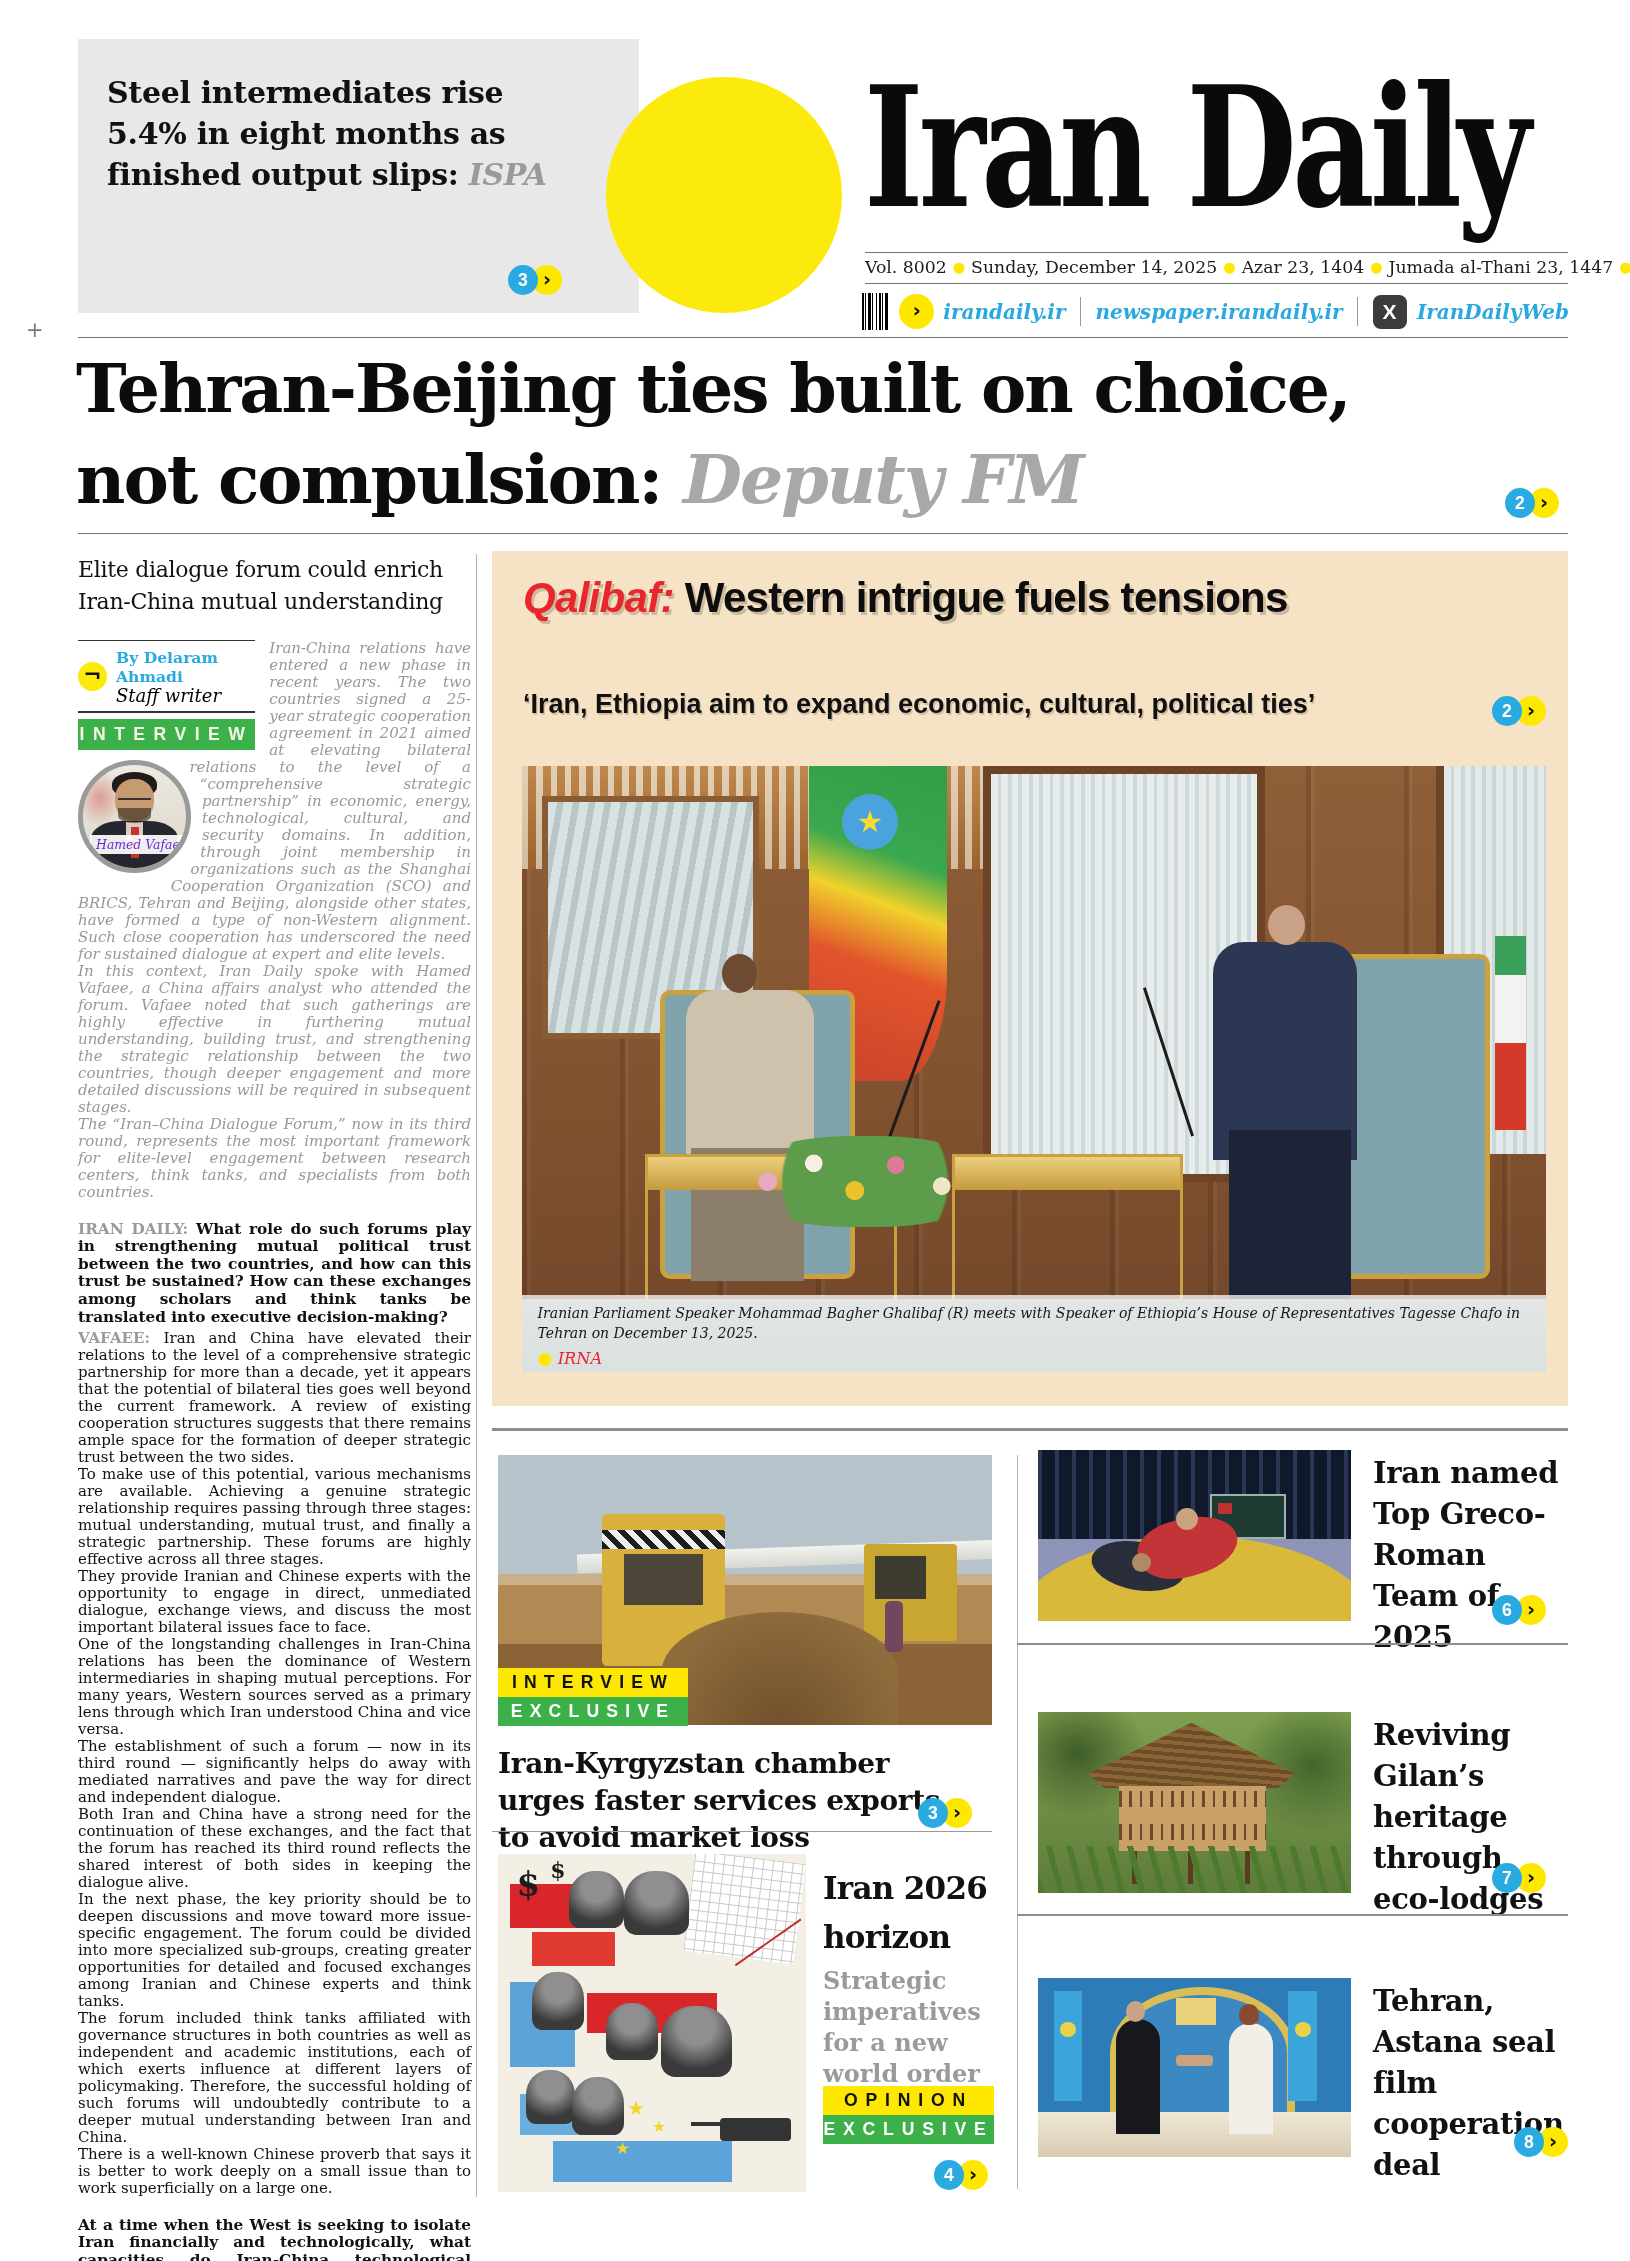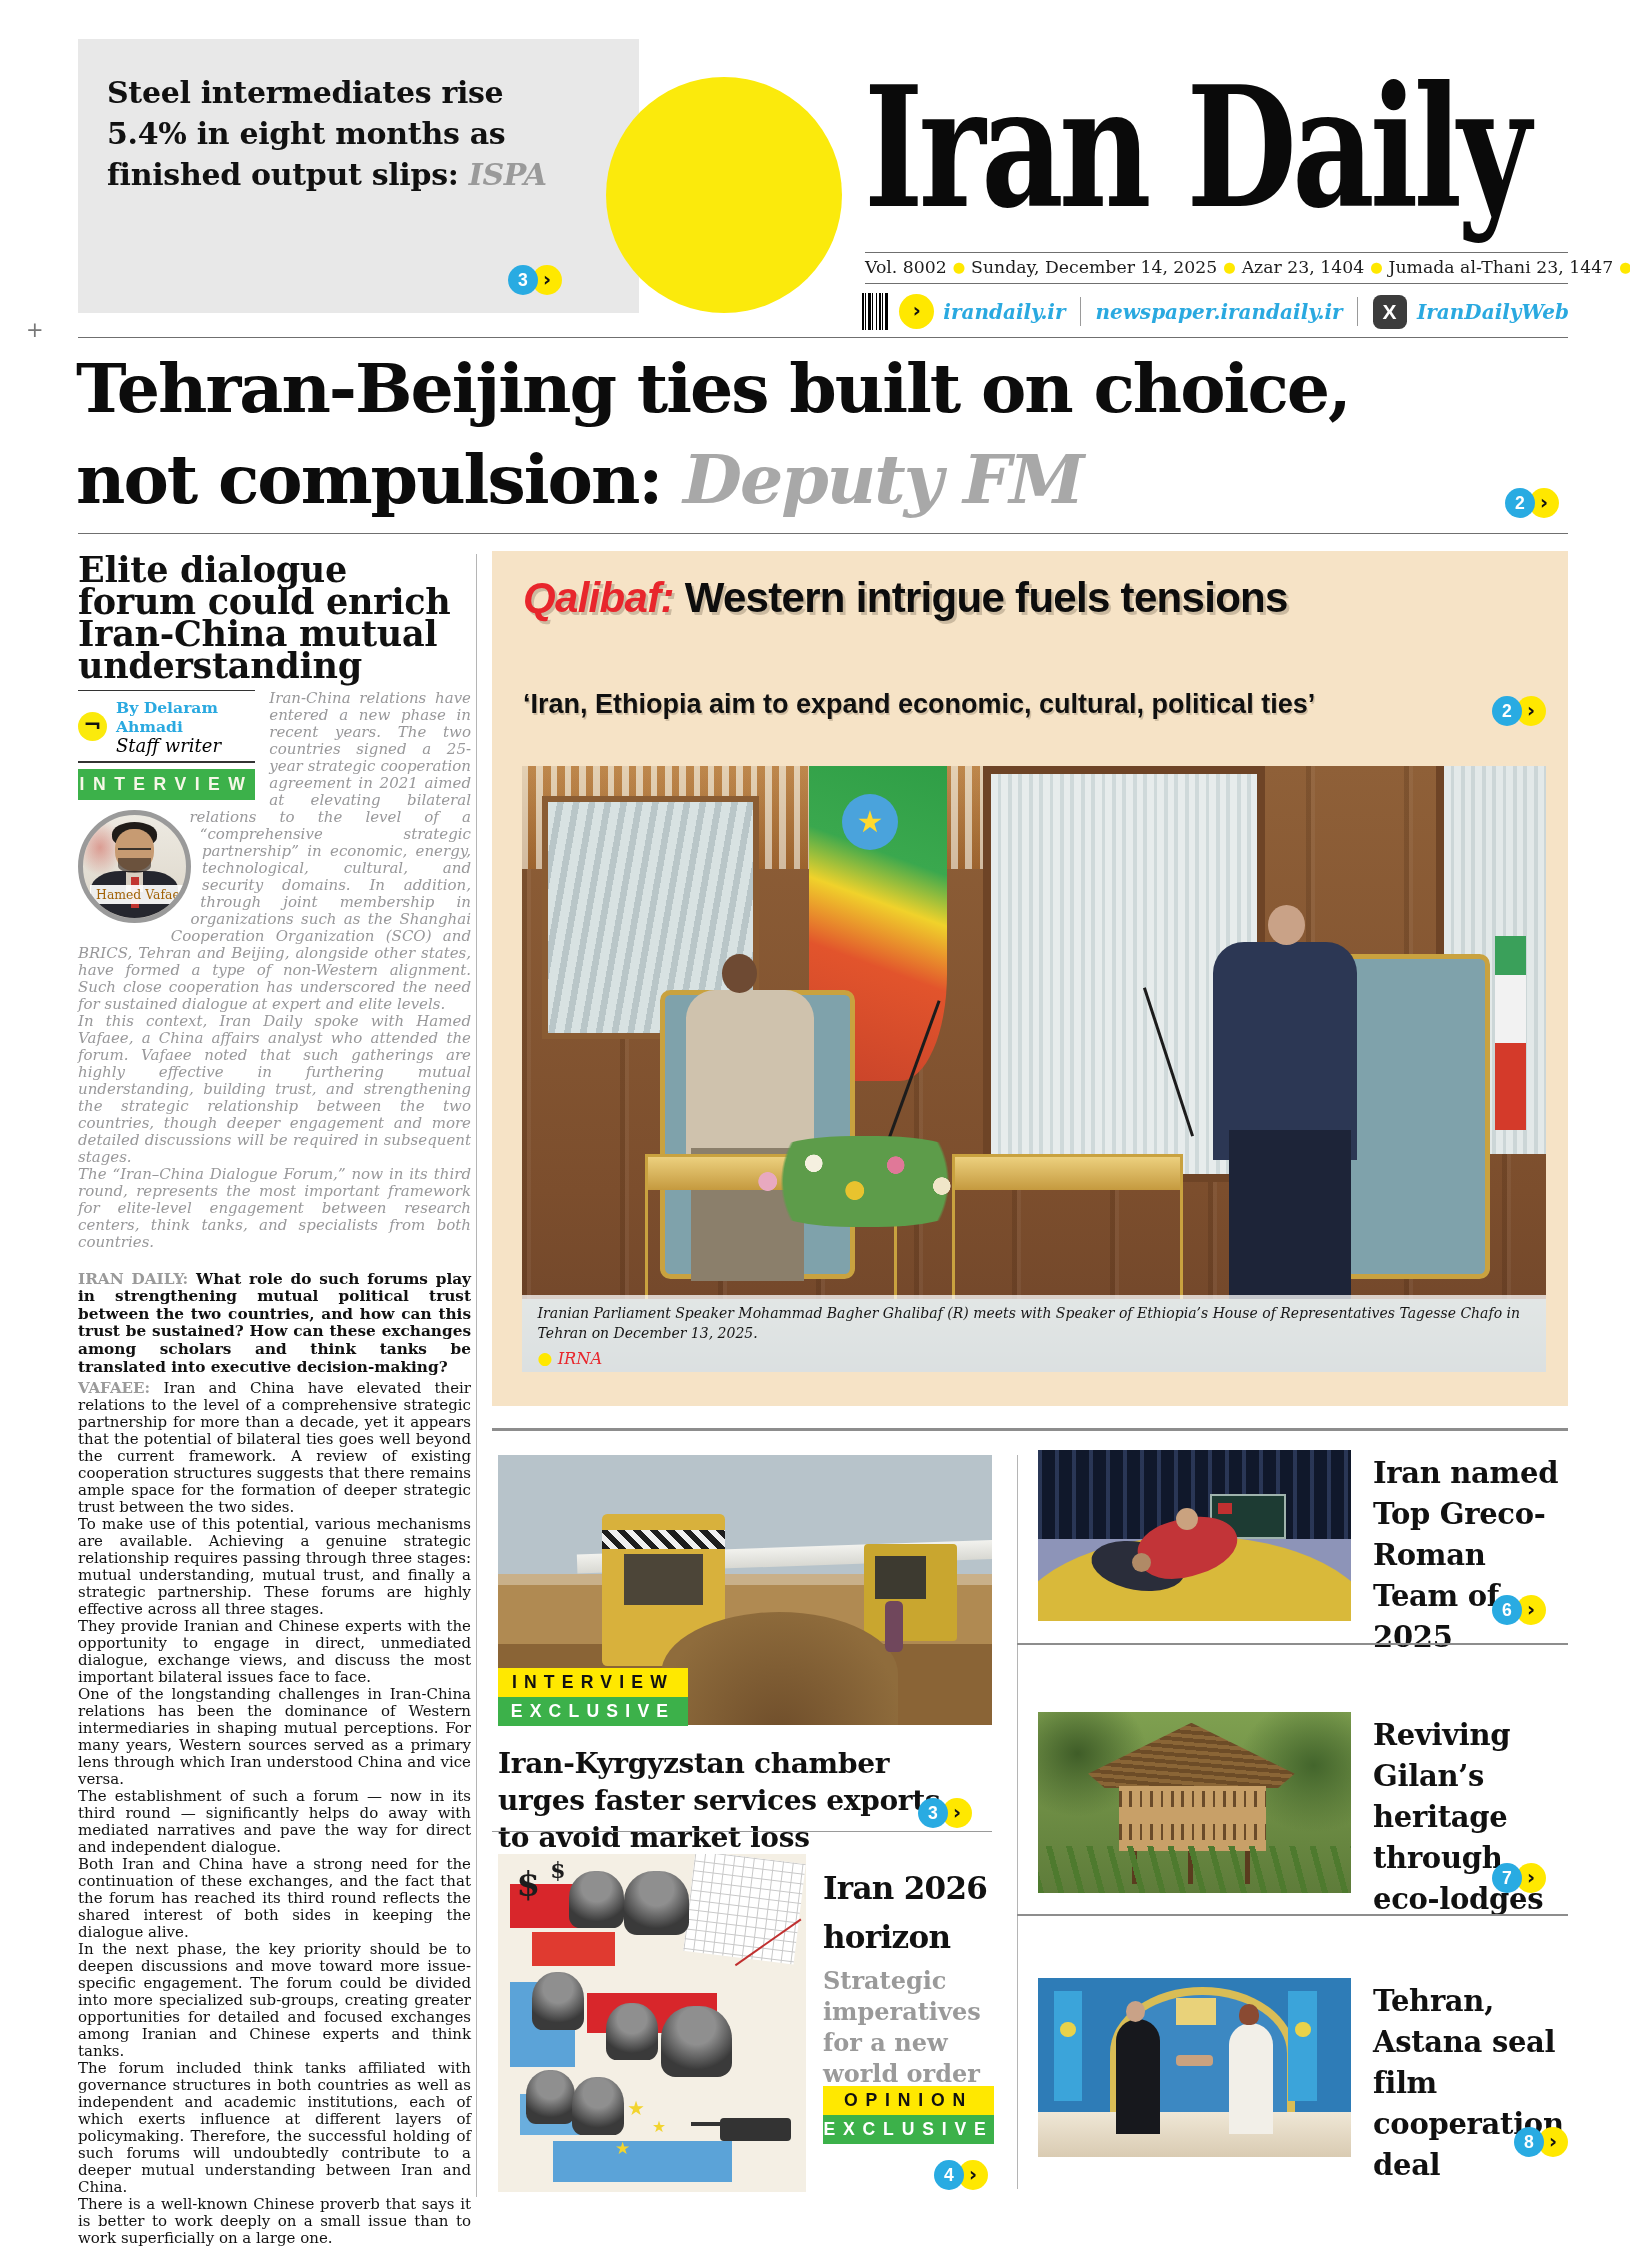--- a/index.html
+++ b/index.html
@@ -54,21 +54,21 @@
   
   #toprule{left:78px;top:337px;width:1490px;}
   #lead{left:76px;top:343px;width:1493px;font-weight:bold;font-size:68px;line-height:91px;
     letter-spacing:-2px;color:#0c0c0c;}
   #lead .accent{color:#a8a8a8;font-style:italic;}
   #lead-badge{left:1505px;top:488px;}
   #leadrule{left:78px;top:533px;width:1490px;}
 
   
   #leftcol{left:78px;top:554px;width:393px;}
-  #leftcol h3{margin:0 0 8px 0;font-size:35px;line-height:32px;letter-spacing:-0.3px;font-weight:bold;}
+  #leftcol h3{margin:0 0 22px 0;font-size:22px;line-height:32px;letter-spacing:-0.3px;font-weight:normal;}
   .stack{float:left;width:177px;margin:0 14.3px 6.5px 0;}
   .stack .brule{height:1.3px;background:#333;}
   .byline{display:flex;align-items:center;padding:6.5px 0;}
   .corner-dot{width:29px;height:29px;border-radius:50%;background:#FBEA0C;color:#111;flex:none;
     text-align:center;font:bold 22px/26px "DejaVu Sans",sans-serif;margin-right:9px;}
   .by-name{color:#2AA9E0;font-weight:bold;font-size:15.6px;line-height:19.6px;}
   .by-role{color:#000000;font-style:italic;font-size:18px;line-height:18px;}
   .badge-green{margin-top:5.9px;background:#3CB14A;color:#f7f7e8;text-align:center;
     font:bold 17.6px/31px "Liberation Sans",sans-serif;letter-spacing:8.5px;}
   .avatarwrap{float:left;clear:left;width:115px;height:117px;margin:3.9px 9px 5.2px 0;
@@ -78,21 +78,21 @@
   .av-red{position:absolute;left:-6%;top:4%;width:45%;height:55%;
     background:radial-gradient(rgba(200,50,40,.4),rgba(200,50,40,0) 70%);}
   .av-hair{position:absolute;left:28%;top:7%;width:44%;height:24%;background:#201c19;border-radius:50% 50% 42% 42%;}
   .av-head{position:absolute;left:31%;top:14%;width:38%;height:40%;background:#c79b72;border-radius:46%;}
   .av-gl{position:absolute;left:34%;top:32%;width:32%;height:6%;border-top:2.6px solid #3a332c;}
   .av-beard{position:absolute;left:34%;top:42%;width:32%;height:14%;background:rgba(45,33,26,.6);border-radius:0 0 50% 50%;}
   .av-body{position:absolute;left:8%;top:54%;width:84%;height:50%;background:#25262e;border-radius:34% 34% 0 0;}
   .av-shirt{position:absolute;left:42%;top:55%;width:16%;height:20%;background:#d8cfc2;}
   .av-lan{position:absolute;left:47%;top:60%;width:7%;height:30%;background:#c23430;}
   .av-cap{position:absolute;left:7%;bottom:14%;background:rgba(255,255,255,.92);padding:0 5.9px;
-    font-size:12.4px;line-height:19px;color:#a16207;white-space:nowrap;}
+    font-style:italic;font-size:12.4px;line-height:19px;color:#6d28d9;white-space:nowrap;}
   #leftcol p{margin:0;font-size:15px;line-height:17px;text-align:justify;hyphens:auto;}
   #leftcol p.intro{color:#98989a;font-style:italic;font-weight:500;}
   #leftcol p.q{font-weight:bold;font-size:15.3px;line-height:17.6px;margin-top:19.6px;margin-bottom:3.9px;}
   #leftcol .qpre{color:#9a9a9a;}
   #colrule-left{left:476px;top:554px;height:1643px;background:#b5b5b5;}
 
   
   #qbox{left:492px;top:551px;width:1076px;height:855px;background:#F6E3C6;overflow:hidden;}
   #qbox .qh{position:absolute;left:31px;top:21px;width:978px;
     font-family:"Liberation Sans","DejaVu Sans",sans-serif;font-weight:bold;font-size:42px;line-height:52px;

